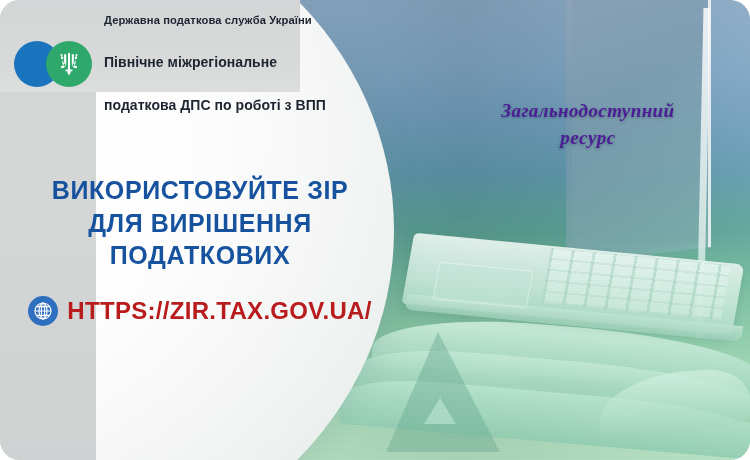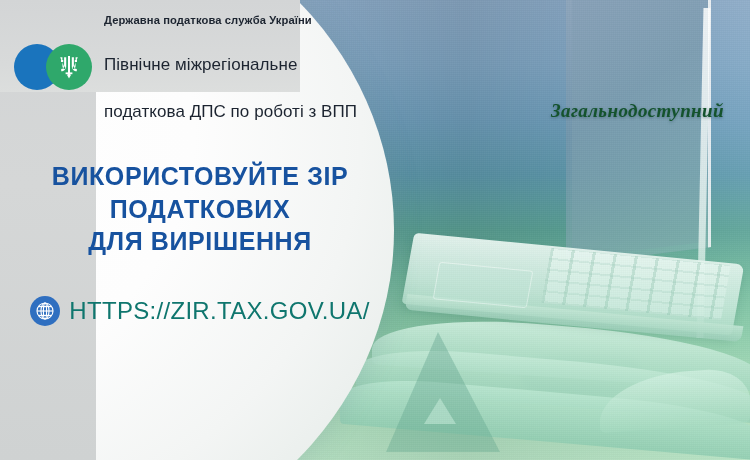--- a/index.html
+++ b/index.html
@@ -11,20 +11,21 @@
   body {
     font-family: "Liberation Sans", sans-serif;
   }
 
   #banner {
     position: relative;
     width: 750px;
     height: 460px;
     overflow: hidden;
     background: #cfd2d4;
+    border-radius: 20px;
   }
 
   
   .photo-layer {
     position: absolute;
     inset: 0;
     overflow: hidden;
   }
 
   
@@ -309,32 +310,32 @@
     line-height: 1.12;
   }
   .org-line-1 {
     font-size: 11.2px;
     font-weight: bold;
     letter-spacing: 0.1px;
     white-space: nowrap;
     margin-bottom: 2px;
   }
   .org-line-2, .org-line-3 {
-    font-size: 17px;
-    font-weight: normal;
+    font-size: 14px;
+    font-weight: bold;
     letter-spacing: 0.05px;
     white-space: nowrap;
     margin-top: 28px;
   }
 
   
   .headline {
     position: absolute;
     left: 0;
-    top: 160px;
+    top: 174px;
     width: 400px;
     text-align: center;
     z-index: 35;
   }
   .headline-line {
     color: #17529f;
     font-size: 25px;
     font-weight: bold;
     letter-spacing: 0.6px;
     line-height: 1.30;
@@ -358,36 +359,36 @@
     height: 30px;
     flex: none;
     border-radius: 50%;
     background: #2f6fc0;
     display: flex;
     align-items: center;
     justify-content: center;
   }
   .globe-badge svg { display: block; }
   .url-text {
-    color: #0f766e;
+    color: #b91c1c;
     font-size: 24px;
-    font-weight: normal;
+    font-weight: bold;
     letter-spacing: 0.3px;
     white-space: nowrap;
   }
 
   
   .caption {
     position: absolute;
     left: 452px;
     top: 98px;
     width: 272px;
-    text-align: right;
+    text-align: center;
     z-index: 30;
-    color: #14532d;
+    color: #4c1d95;
     font-family: "Liberation Serif", "DejaVu Serif", serif;
     font-style: italic;
     font-weight: bold;
     font-size: 19px;
     line-height: 1.42;
     text-shadow: 0 1px 3px rgba(30,60,80,0.45);
   }
   .caption-line { display: block; }
   .caption-line.l1 { letter-spacing: 0.4px; }
   .caption-line.l2 { letter-spacing: 0.2px; }
@@ -447,37 +448,38 @@
     </div>
     <div class="org-text">
       <div class="org-line-1">Державна податкова служба України</div>
       <div class="org-line-2">Північне міжрегіональне</div>
       <div class="org-line-3">податкова ДПС по роботі з ВПП</div>
     </div>
   </div>
 
   <div class="headline">
     <div class="headline-line">ВИКОРИСТОВУЙТЕ ЗІР</div>
+    <div class="headline-line">ДЛЯ ВИРІШЕННЯ</div>
     <div class="headline-line">ПОДАТКОВИХ</div>
-    <div class="headline-line">ДЛЯ ВИРІШЕННЯ</div>
   </div>
 
   <div class="url-row">
     <div class="globe-badge">
       <svg width="20" height="20" viewBox="0 0 20 20" aria-hidden="true">
         <g fill="none" stroke="#ffffff" stroke-width="1.15">
           <circle cx="10" cy="10" r="8"></circle>
           <ellipse cx="10" cy="10" rx="4" ry="8"></ellipse>
           <ellipse cx="10" cy="10" rx="1.6" ry="8"></ellipse>
           <line x1="2" y1="10" x2="18" y2="10"></line>
           <line x1="3.4" y1="5.6" x2="16.6" y2="5.6"></line>
           <line x1="3.4" y1="14.4" x2="16.6" y2="14.4"></line>
         </g>
       </svg>
     </div>
     <div class="url-text">HTTPS://ZIR.TAX.GOV.UA/</div>
   </div>
 
   <div class="caption">
     <span class="caption-line l1">Загальнодоступний</span>
+    <span class="caption-line l3">ресурс</span>
   </div>
 
 </div>
 
 </body></html>

